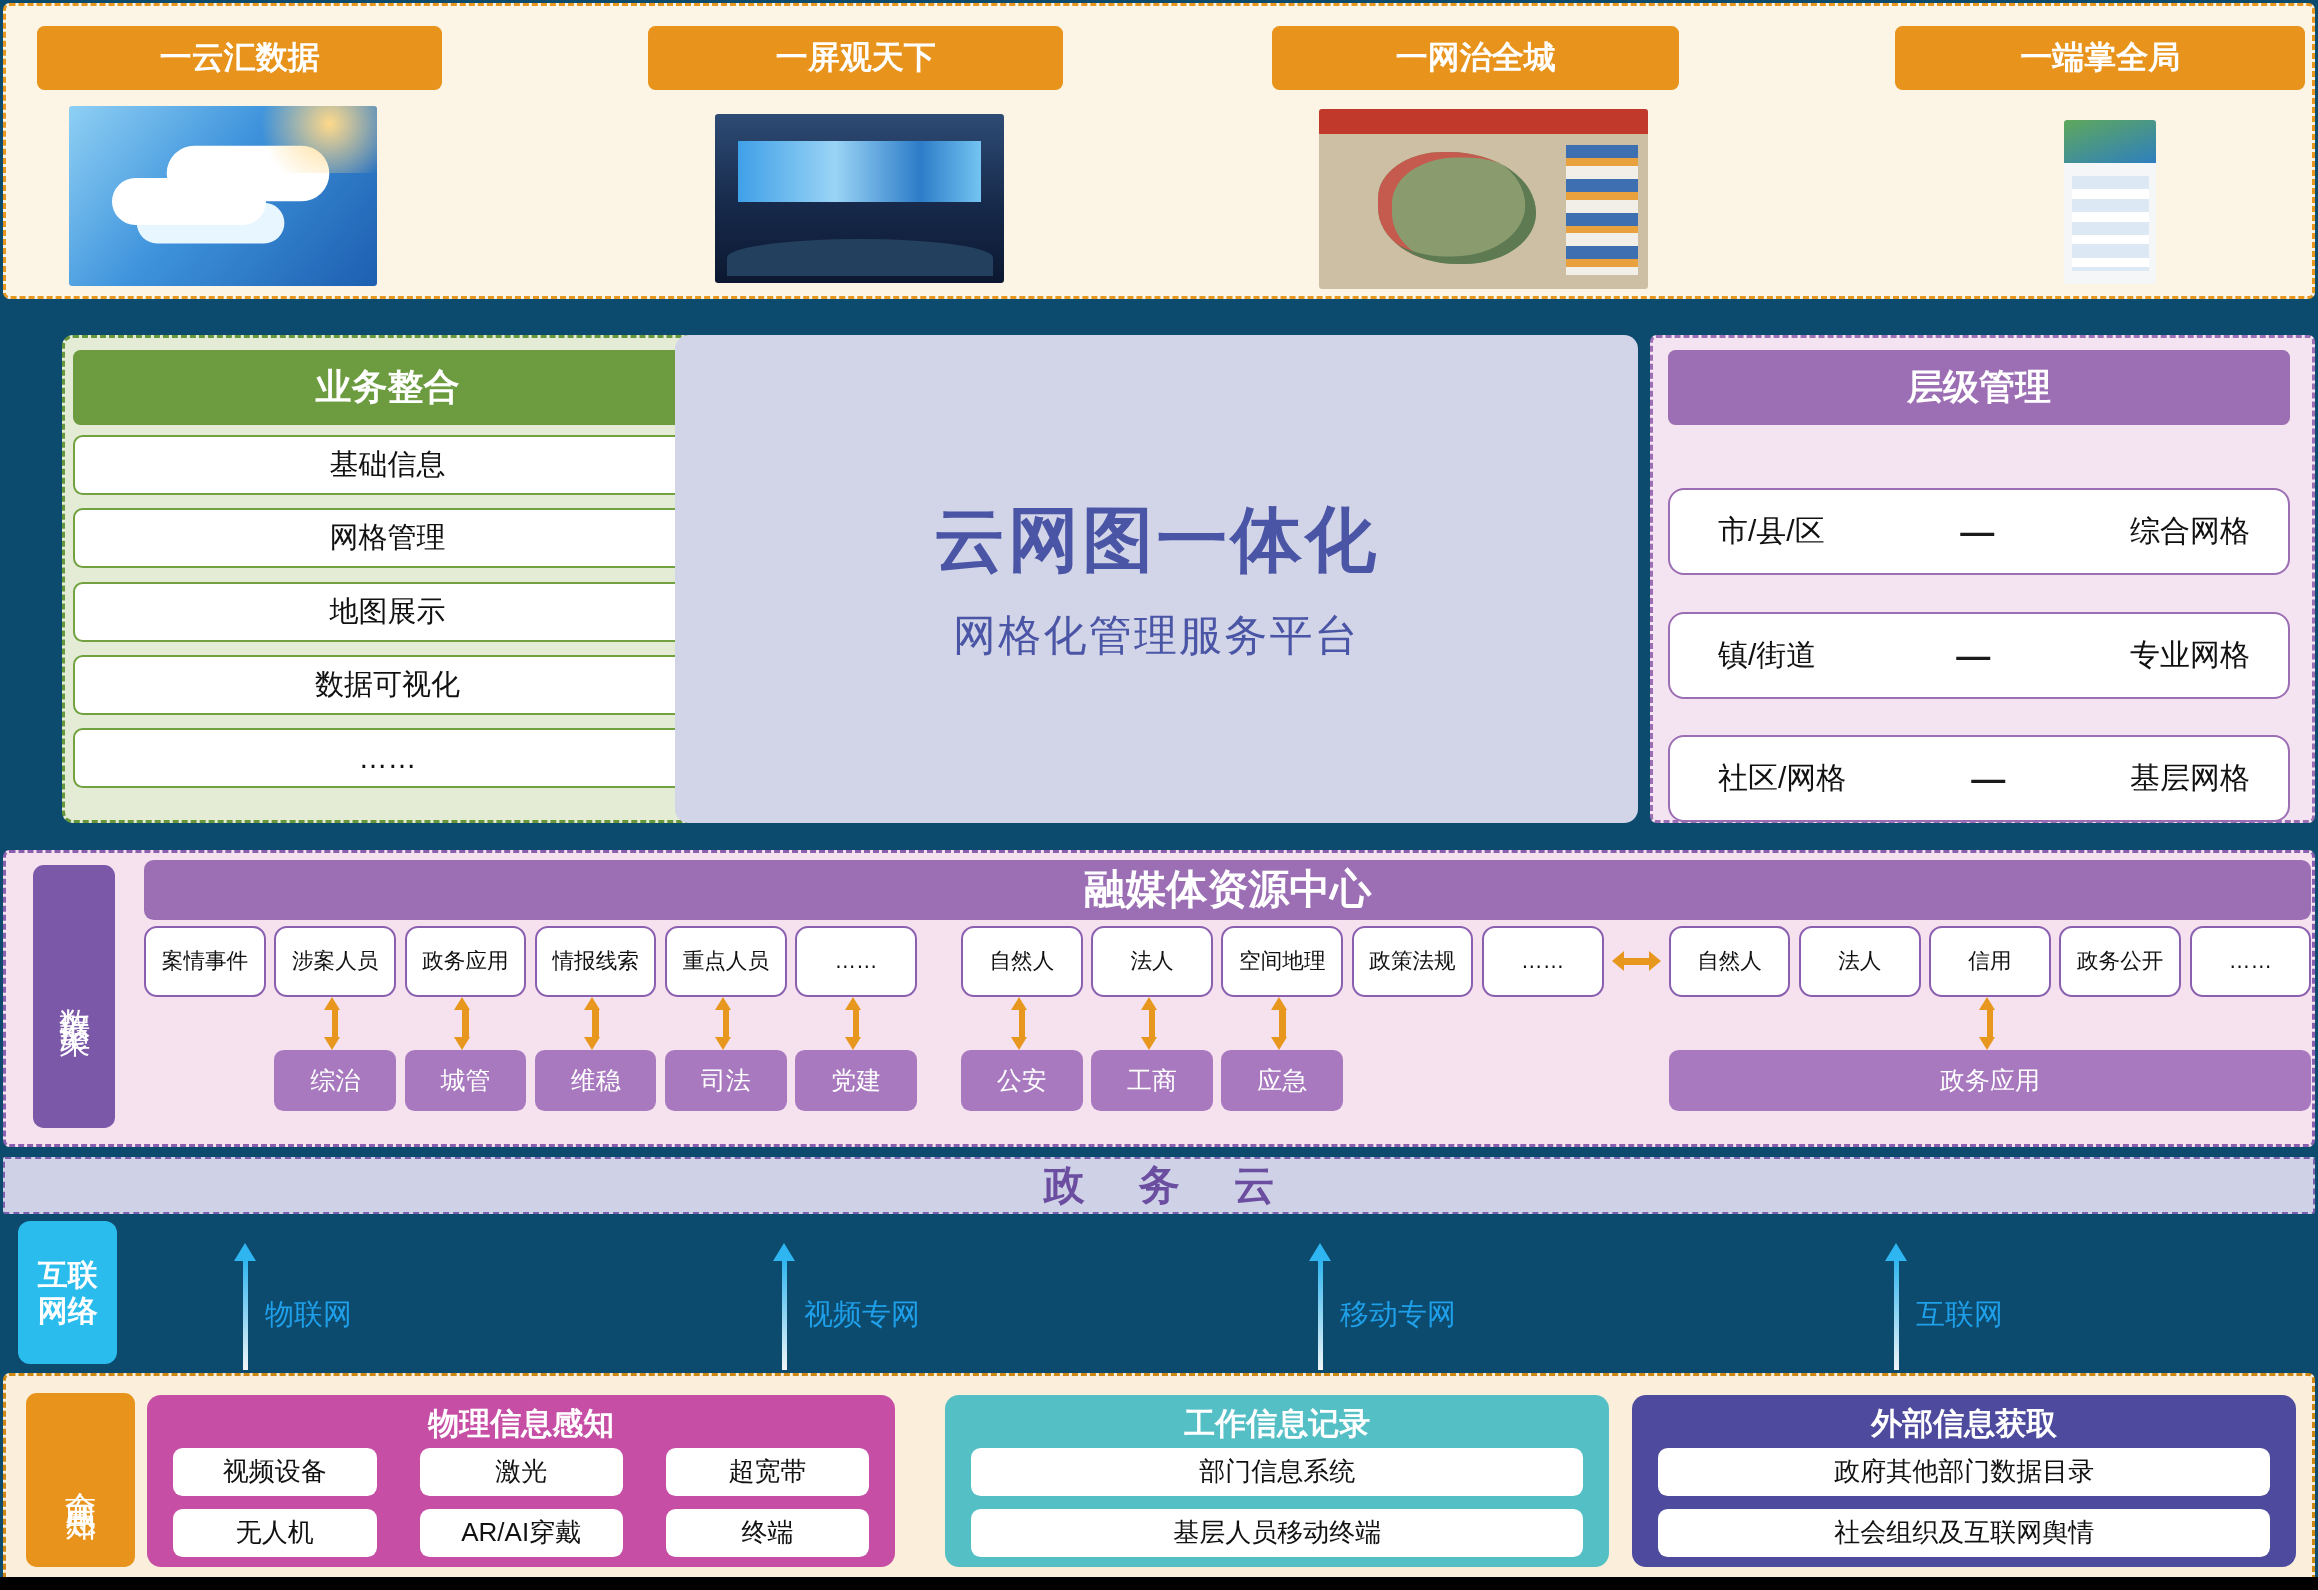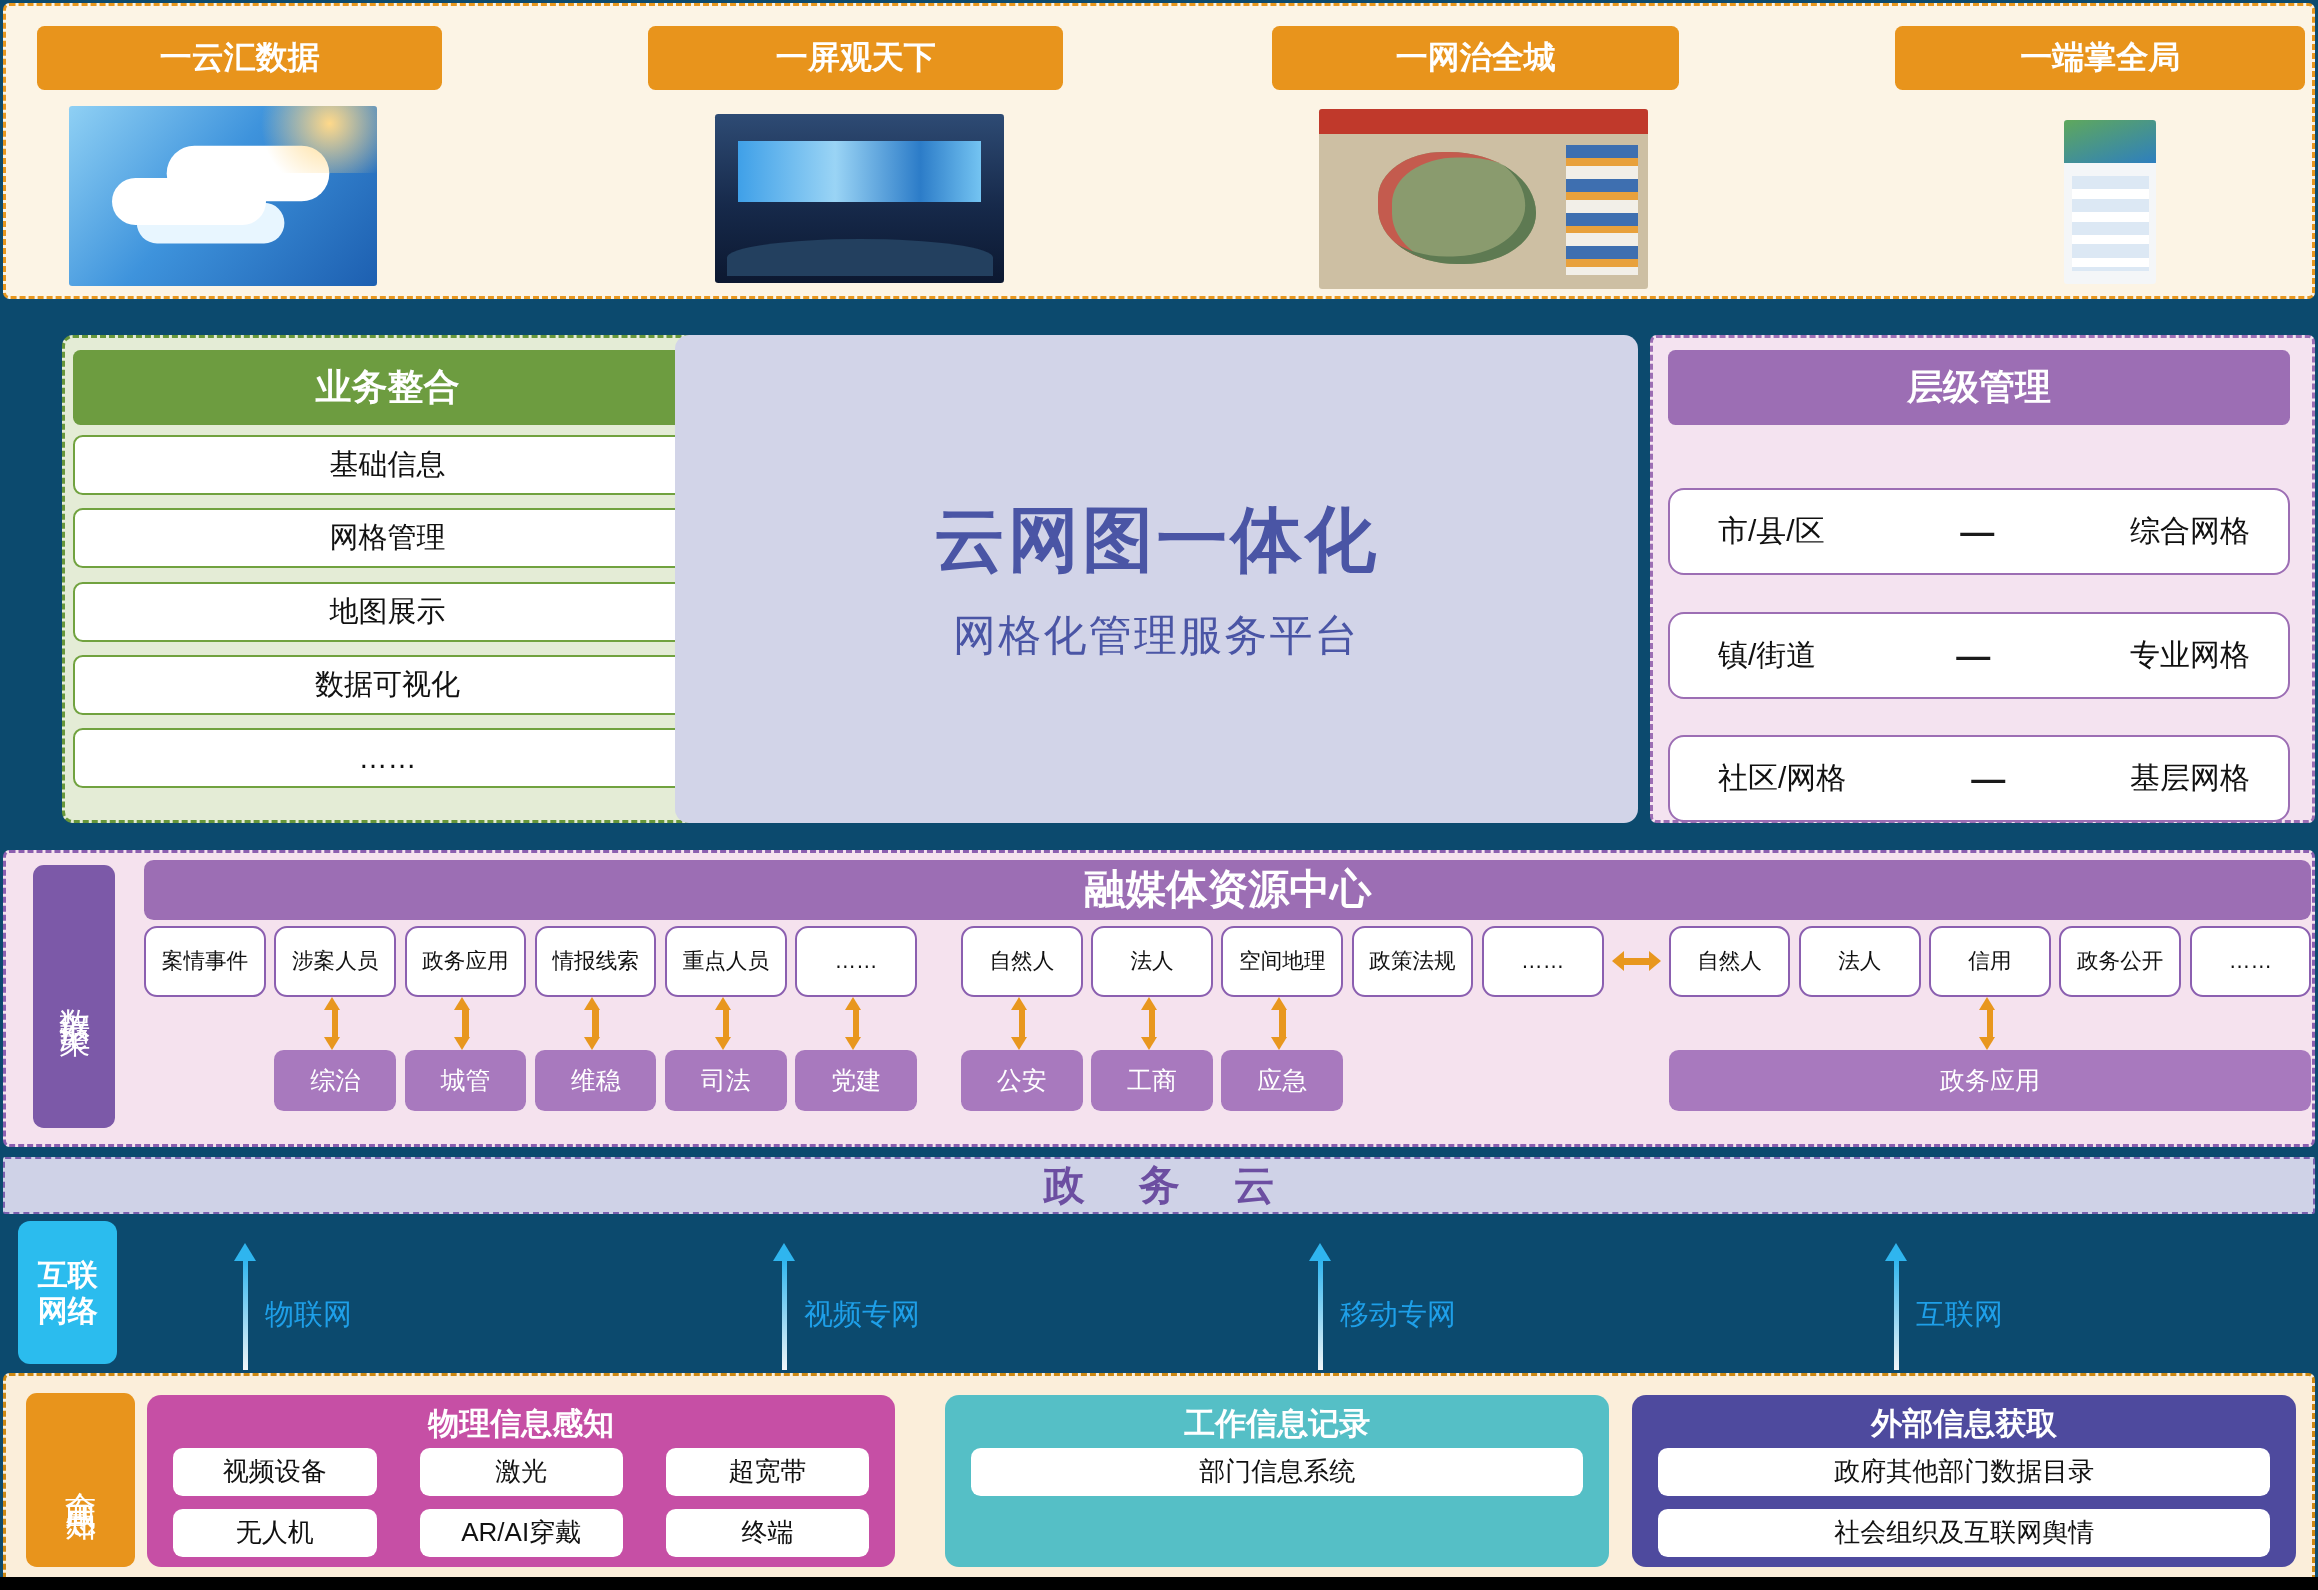--- a/index.html
+++ b/index.html
@@ -267,20 +267,21 @@
         <div class="sg-box">无人机</div>
         <div class="sg-box">AR/AI穿戴</div>
         <div class="sg-box">终端</div>
       </div>
     </div>
 
     <div class="sense-group" id="sg-work">
       <div class="sg-title">工作信息记录</div>
       <div class="sg-grid1">
         <div class="sg-box">部门信息系统</div>
+        <div class="sg-box">基层人员移动终端</div>
       </div>
     </div>
 
     <div class="sense-group" id="sg-external">
       <div class="sg-title">外部信息获取</div>
       <div class="sg-grid1">
         <div class="sg-box">政府其他部门数据目录</div>
         <div class="sg-box">社会组织及互联网舆情</div>
       </div>
     </div>

